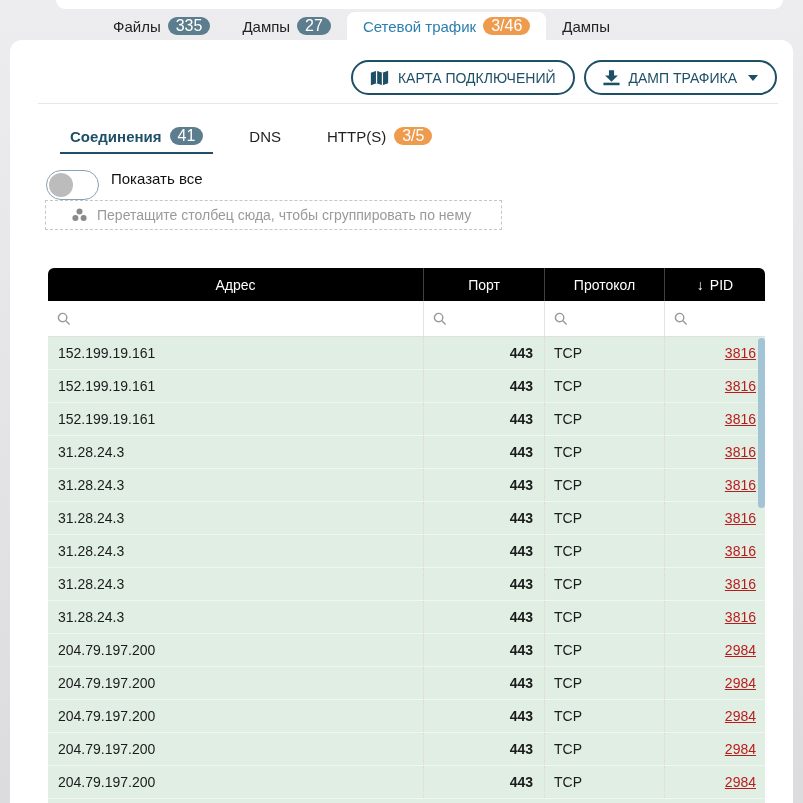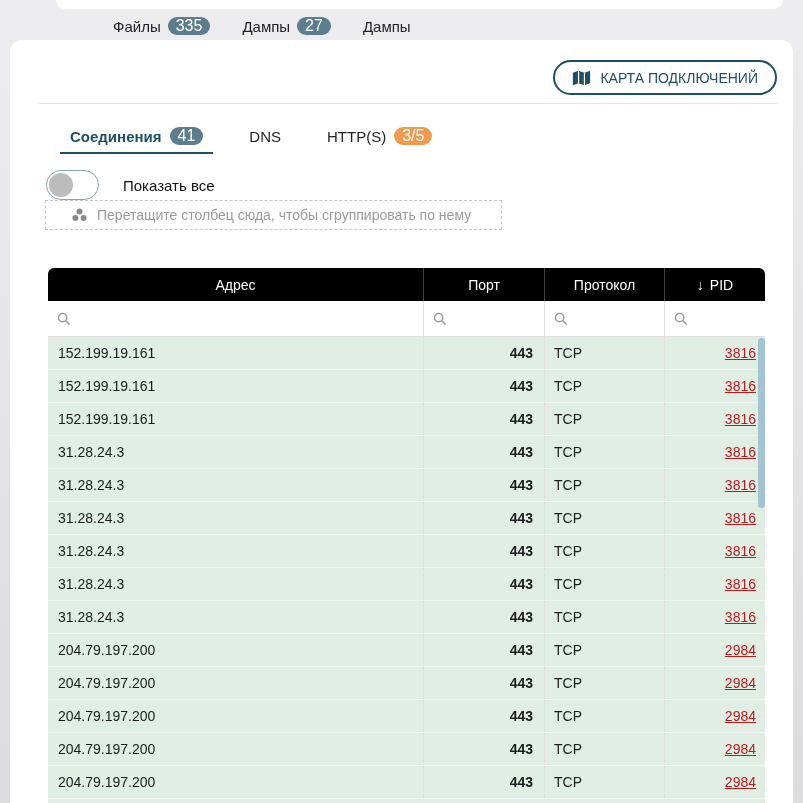--- a/index.html
+++ b/index.html
@@ -68,21 +68,21 @@
     display: flex; align-items: center; gap: 8px; height: 34px;
     padding: 0 10px; font-size: 15px; color: #1f1f1f; cursor: pointer;
     border-bottom: 2px solid transparent; white-space: nowrap;
   }
   .subtab.active {
     color: #1d4f66; font-weight: bold; border-bottom: 2px solid #1d4f66;
   }
   
   .toggle-row {
     position: absolute; top: 130px; left: 36px;
-    display: flex; align-items: center; gap: 24px;
+    display: flex; align-items: flex-start; gap: 12px;
   }
   .toggle {
     width: 53px; height: 30px; border: 1px solid #85a4b5; border-radius: 15px;
     background: #fff; position: relative; cursor: pointer;
   }
   .toggle .knob {
     position: absolute; left: 2px; top: 2px; width: 24px; height: 24px;
     border-radius: 50%; background: #bcbcbc;
   }
   .toggle-label { font-size: 15px; color: #111; }
@@ -139,37 +139,51 @@
 
 <div class="tabbar">
     <div class="tab">
       <div>Файлы</div>
       <div class="badge slate">335</div>
     </div>
     <div class="tab">
       <div>Дампы</div>
       <div class="badge slate">27</div>
     </div>
+    <div class="tab active">
+      <div>Сетевой трафик</div>
+      <div class="badge orange">3/46</div>
+    </div>
     <div class="tab">
       <div>Дампы</div>
     </div>
   </div>
 
 <div class="card">
 
   <div class="toolbar">
     <button class="pill-btn">
       <span>
         <svg width="19" height="16" viewBox="0 0 22 18">
           <path d="M1 3 L7.6 0.5 L14.4 3 L21 0.5 V15 L14.4 17.5 L7.6 15 L1 17.5 Z" fill="#1d4f66"></path>
           <path d="M7.6 0.5 V15 M14.4 3 V17.5" stroke="#fff" stroke-width="1.4" fill="none"></path>
         </svg>
       </span>
       <span>КАРТА ПОДКЛЮЧЕНИЙ</span>
     </button>
+    <button class="pill-btn">
+      <span>
+        <svg width="17" height="16" viewBox="0 0 20 18">
+          <path d="M7 0 h6 v6 h4.5 L10 13.5 2.5 6 H7 Z" fill="#1d4f66"></path>
+          <path d="M0.5 14.5 h19 v3 h-19 z" fill="#1d4f66"></path>
+        </svg>
+      </span>
+      <span>ДАМП ТРАФИКА</span>
+      <span class="caret"></span>
+    </button>
   </div>
 
   <div class="divider"></div>
 
   <div class="subtabs">
       <div class="subtab active">
         <div>Соединения</div>
         <div class="badge slate">41</div>
       </div>
       <div class="subtab">

